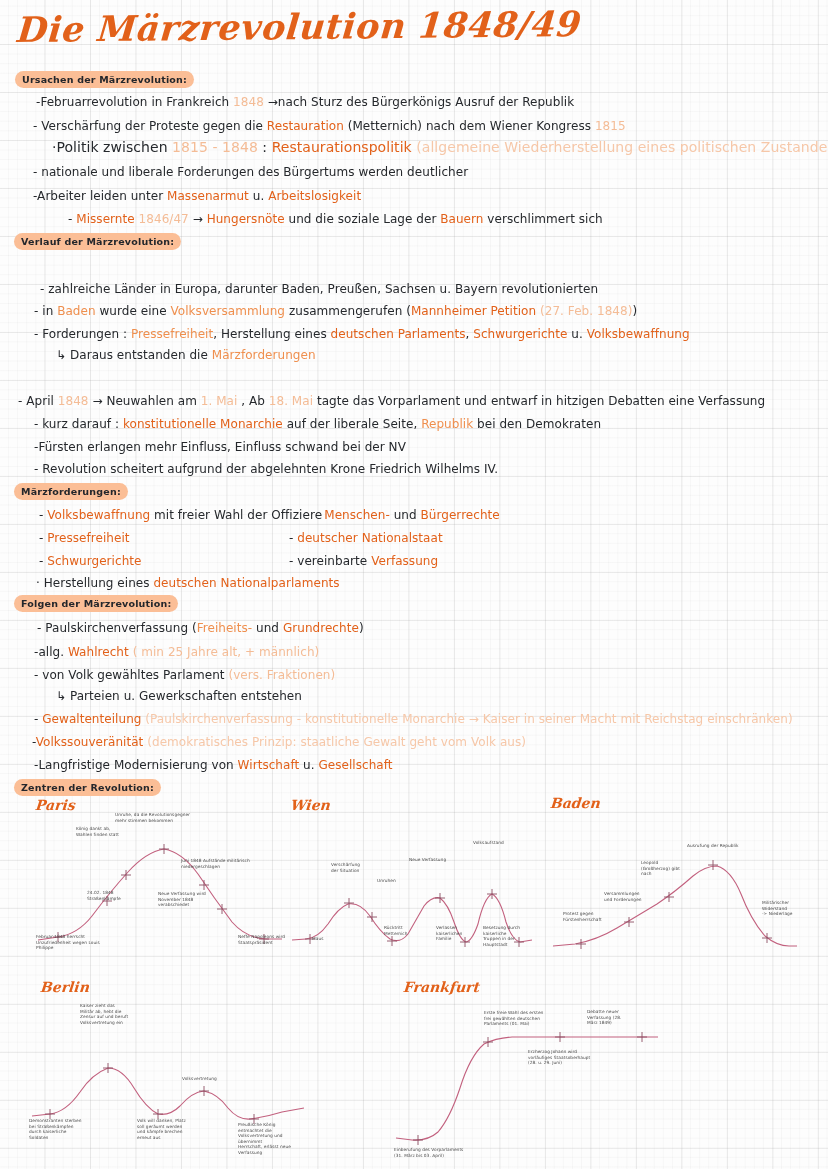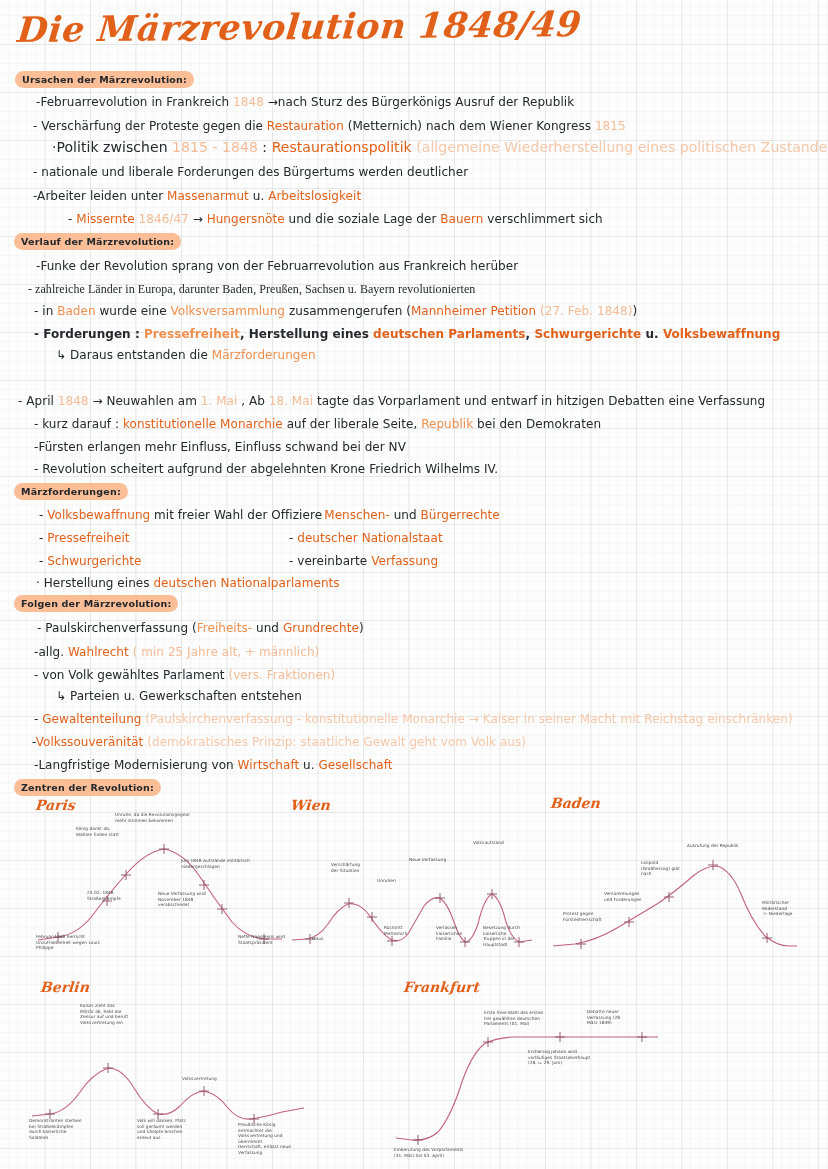--- a/index.html
+++ b/index.html
@@ -101,24 +101,23 @@
 
   <div class="line" style="left:36px;top:97px;">-Februarrevolution in Frankreich <span class="fade">1848</span> →nach Sturz des Bürgerkönigs Ausruf der Republik</div>
   <div class="line" style="left:33px;top:121px;">- Verschärfung der Proteste gegen die <span class="o">Restauration</span> (Metternich) nach dem Wiener Kongress <span class="fade">1815</span></div>
   <div class="line" style="left:52px;top:142px;font-size:14px;">·Politik zwischen <span class="fade">1815 - 1848</span> : <span class="o">Restaurationspolitik</span> <span class="fade2">(allgemeine Wiederherstellung eines politischen Zustandes)</span></div>
   <div class="line" style="left:33px;top:167px;">- nationale und liberale Forderungen des Bürgertums werden deutlicher</div>
   <div class="line" style="left:33px;top:191px;">-Arbeiter leiden unter <span class="o">Massenarmut</span> u. <span class="o">Arbeitslosigkeit</span></div>
   <div class="line" style="left:33px;top:214px;margin-left:35px;">- <span class="o">Missernte</span> <span class="fade">1846/47</span> → <span class="o">Hungersnöte</span> und die soziale Lage der <span class="o">Bauern</span> verschlimmert sich</div>
 
   <div class="chip" style="left:14px;top:233px;">Verlauf der Märzrevolution:</div>
 
-  <div class="line" style="left:36px;top:261px;">-Funke der Revolution sprang von der Februarrevolution aus Frankreich herüber</div>
-  <div class="line" style="left:28px;top:284px;font-family:Liberation Serif, serif;">- zahlreiche Länder in Europa, darunter Baden, Preußen, Sachsen u. Bayern revolutionierten</div>
+  <div class="line" style="left:40px;top:284px;">- zahlreiche Länder in Europa, darunter Baden, Preußen, Sachsen u. Bayern revolutionierten</div>
   <div class="line" style="left:34px;top:306px;">- in <span class="o2">Baden</span> wurde eine <span class="o2">Volksversammlung</span> zusammengerufen (<span class="o">Mannheimer Petition</span> <span class="fade">(27. Feb. 1848)</span>)</div>
-  <div class="line" style="left:34px;top:329px;font-weight:bold;">- Forderungen : <span class="o2">Pressefreiheit</span>, Herstellung eines <span class="o">deutschen Parlaments</span>, <span class="o">Schwurgerichte</span> u. <span class="o">Volksbewaffnung</span></div>
+  <div class="line" style="left:34px;top:329px;">- Forderungen : <span class="o2">Pressefreiheit</span>, Herstellung eines <span class="o">deutschen Parlaments</span>, <span class="o">Schwurgerichte</span> u. <span class="o">Volksbewaffnung</span></div>
   <div class="line" style="left:56px;top:350px;">↳ Daraus entstanden die <span class="o2">Märzforderungen</span></div>
   <div class="line" style="left:18px;top:396px;">- April <span class="fade">1848</span> → Neuwahlen am <span class="fade">1. Mai</span> , Ab <span class="fade">18. Mai</span> tagte das Vorparlament und entwarf in hitzigen Debatten eine Verfassung</div>
   <div class="line" style="left:34px;top:419px;">- kurz darauf : <span class="o">konstitutionelle Monarchie</span> auf der liberale Seite, <span class="o2">Republik</span> bei den Demokraten</div>
   <div class="line" style="left:34px;top:442px;">-Fürsten erlangen mehr Einfluss, Einfluss schwand bei der NV</div>
   <div class="line" style="left:34px;top:464px;">- Revolution scheitert aufgrund der abgelehnten Krone Friedrich Wilhelms IV.</div>
 
   <div class="chip" style="left:14px;top:483px;">Märzforderungen:</div>
 
   <div class="line" style="left:39px;top:510px;">- <span class="o">Volksbewaffnung</span> mit freier Wahl der Offiziere</div>
   <div class="line" style="left:39px;top:533px;">- <span class="o">Pressefreiheit</span></div>

